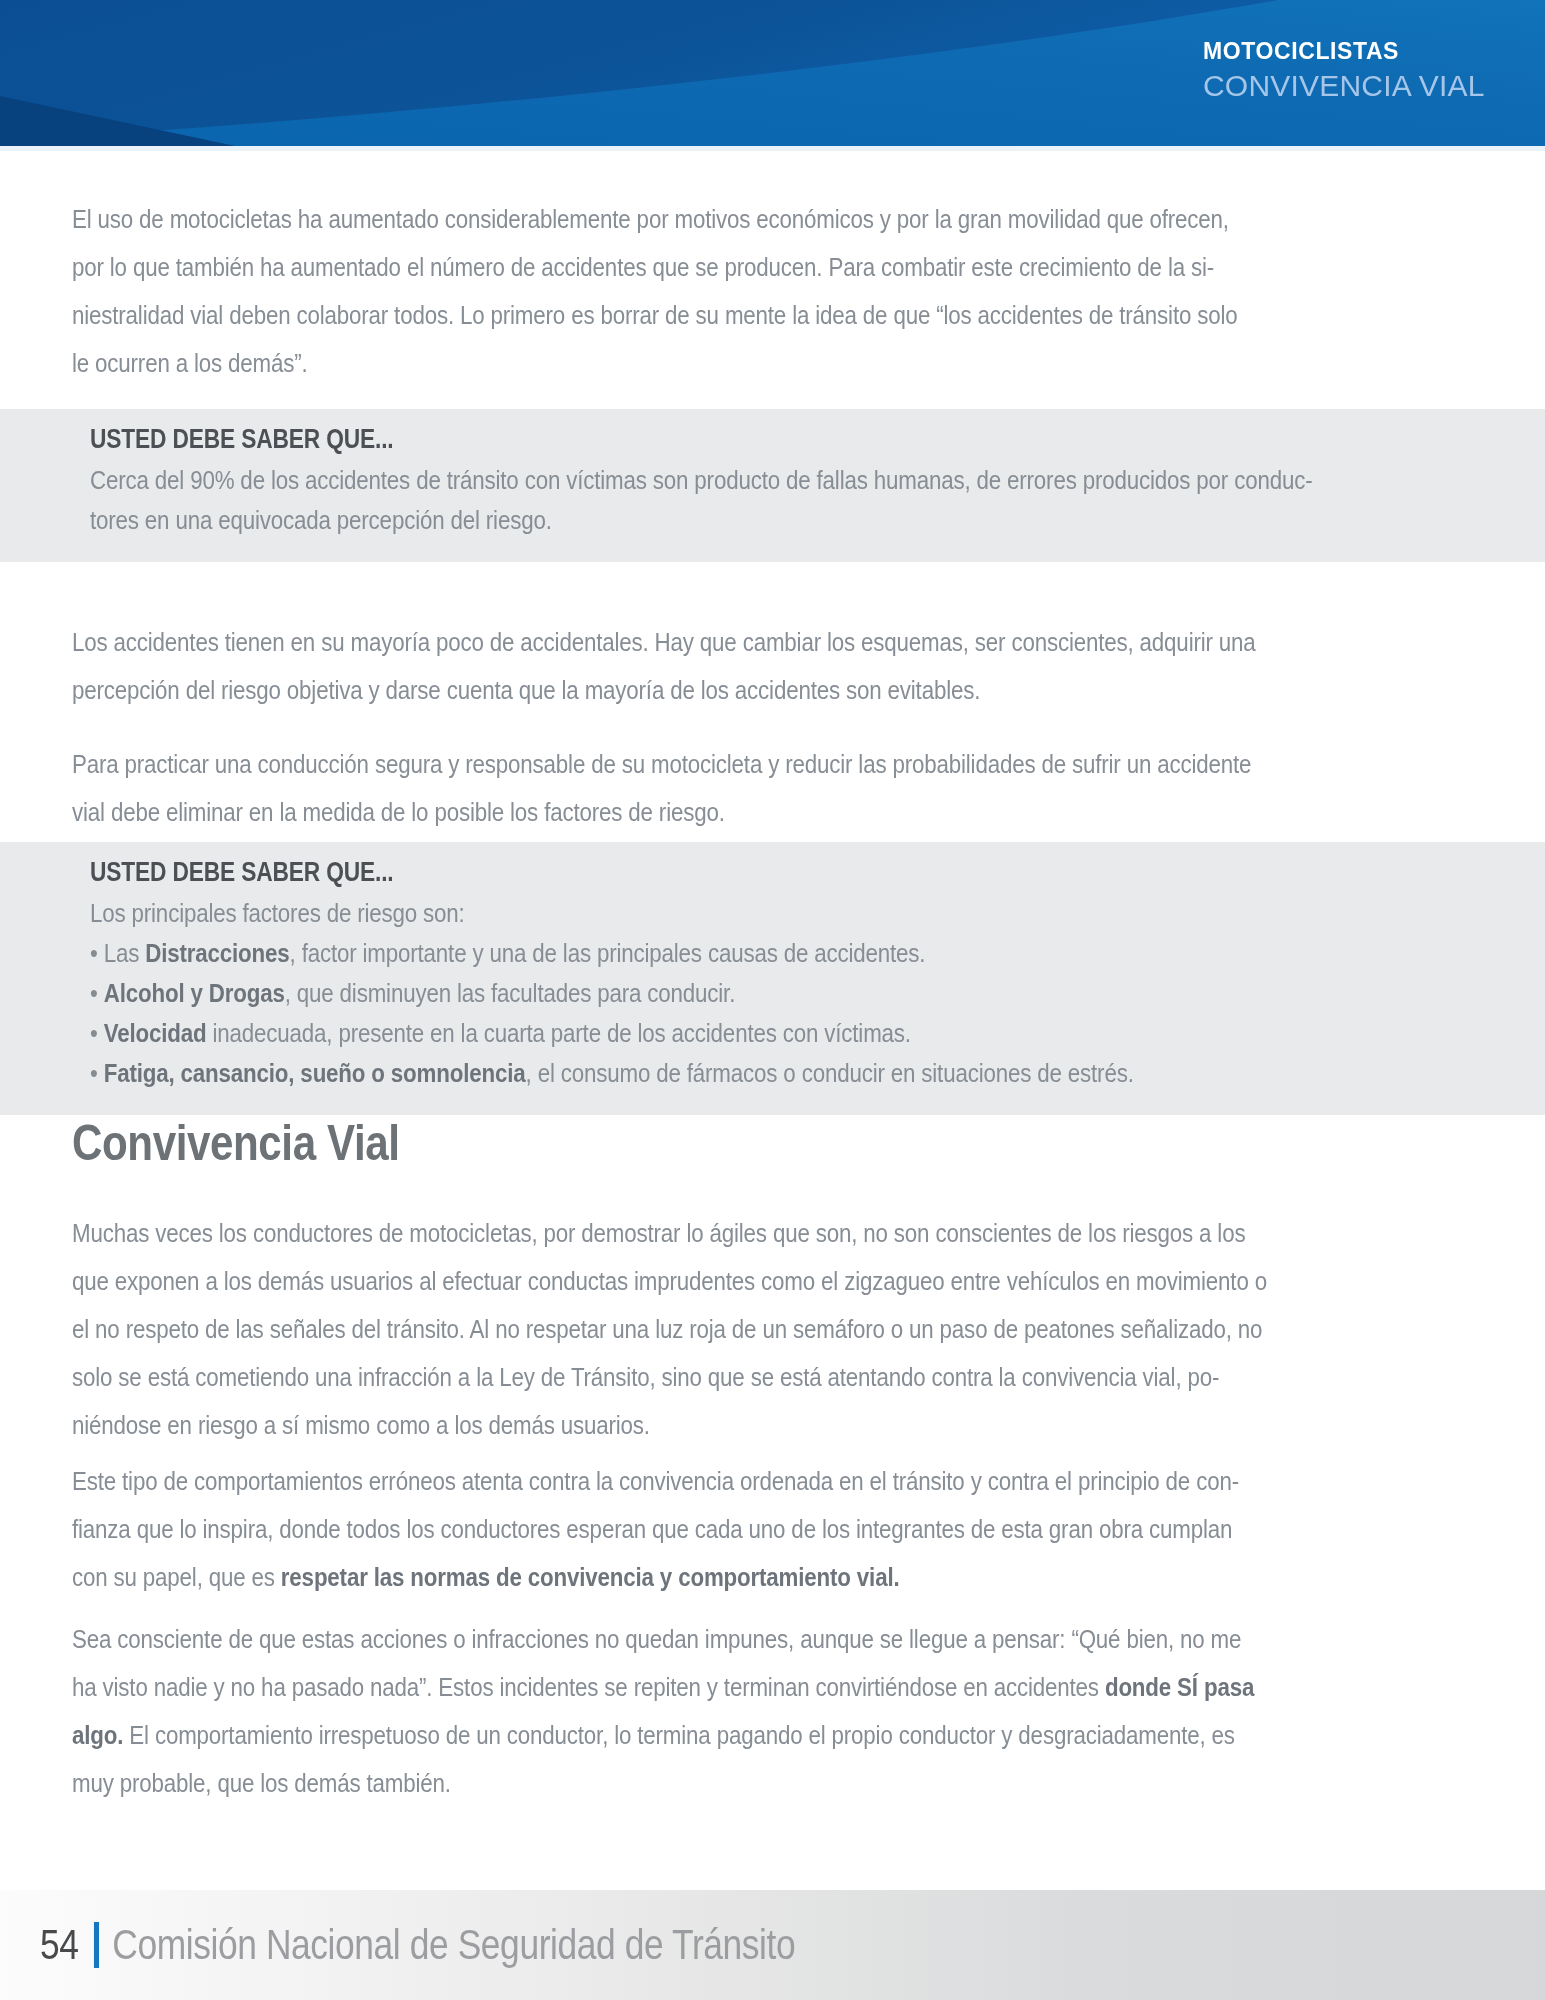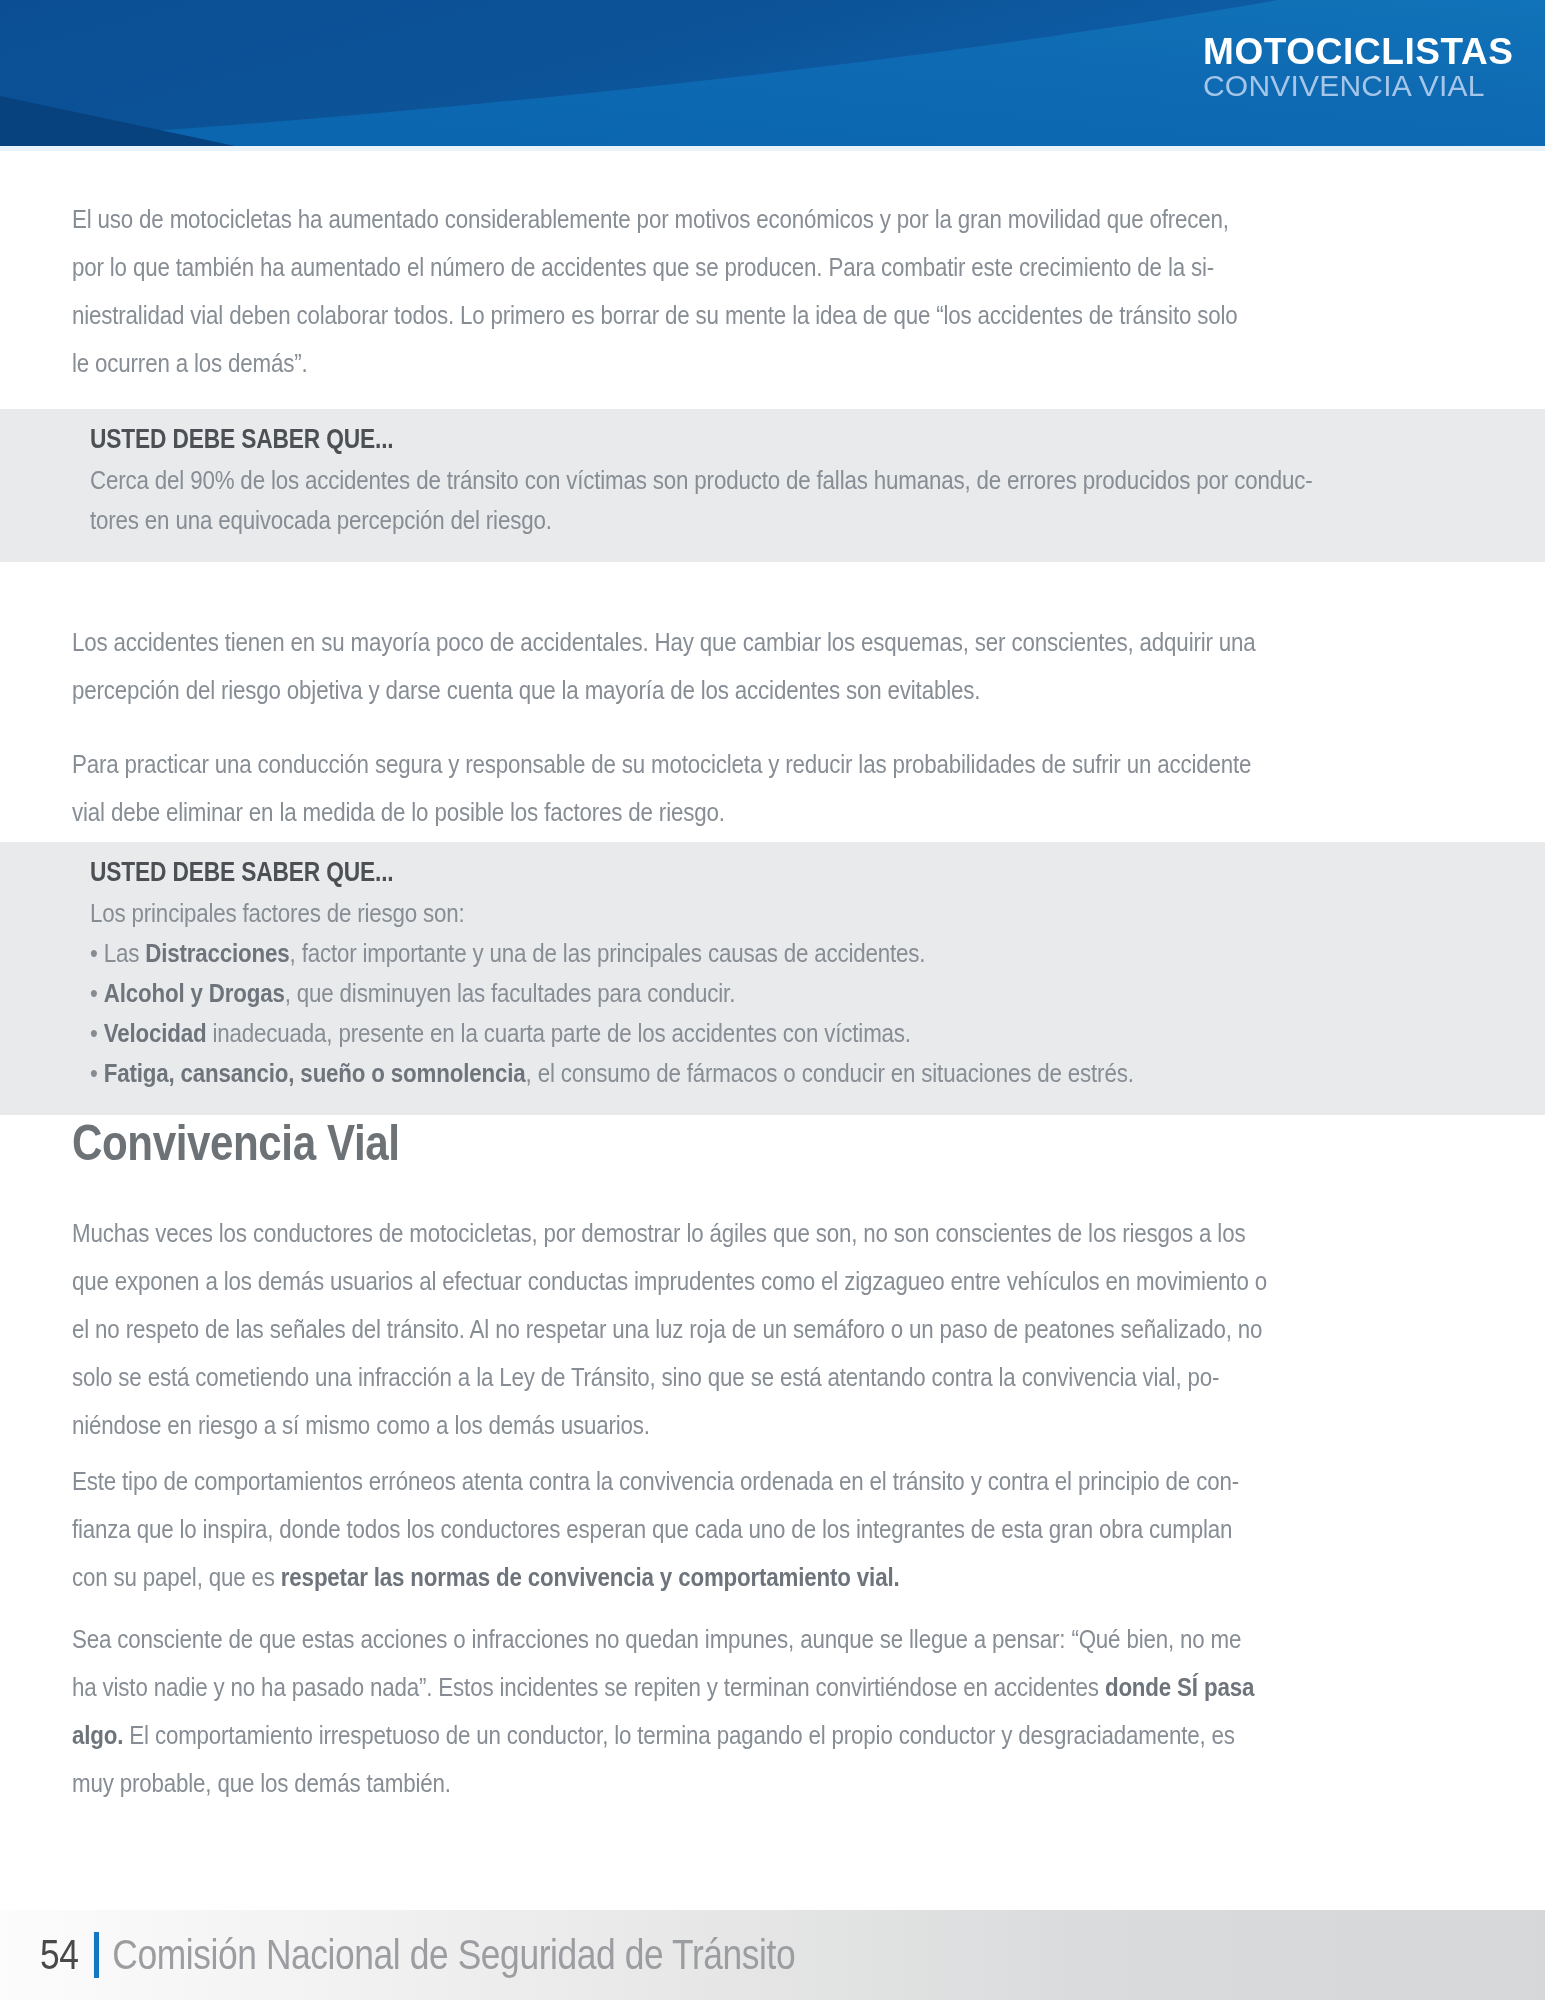--- a/index.html
+++ b/index.html
@@ -14,21 +14,21 @@
 
   
   .banner { position: relative; width: 1545px; height: 151px; }
   .banner svg { display: block; }
   .banner-strip { width: 1545px; height: 5px; background: #eaf3fa; }
   .banner-text {
     position: absolute; left: 1203px; top: 34px;
     text-align: left; white-space: nowrap;
   }
   .banner-title {
-    display: block; font-size: 37px; font-weight: bold;
+    display: block; font-size: 23px; font-weight: bold;
     color: #ffffff; letter-spacing: 0.6px; line-height: 35px;
   }
   .banner-subtitle {
     display: block; font-size: 30px; font-weight: normal;
     color: #a6c6e9; letter-spacing: 0.2px; line-height: 33px;
   }
 
   
   .content {
     padding: 0 75px 0 72px;
@@ -72,21 +72,21 @@
 
   
   .section-heading {
     margin: 0; font-size: 50px; font-weight: bold;
     color: #6d7277; line-height: 56px; letter-spacing: -0.5px;
   }
 
   
   .footer {
     position: absolute; left: 0; bottom: 0;
-    width: 1545px; height: 90px;
+    width: 1545px; height: 110px;
     background: linear-gradient(to right, #fcfcfc 0%, #ececec 35%, #dadbdc 70%, #d6d7d8 100%);
     display: flex; align-items: center;
     box-sizing: border-box; padding-left: 40px;
   }
   .footer-row { display: flex; align-items: center; }
   .footer-page-number { font-size: 42px; color: #48494b; letter-spacing: -0.5px; }
   .footer-divider { width: 6px; height: 46px; background: #1577c2; margin: 0 16px 0 18px; }
   .footer-text { font-size: 42px; color: #9b9da0; letter-spacing: -0.5px; white-space: nowrap; }
 </style>
 </head>

